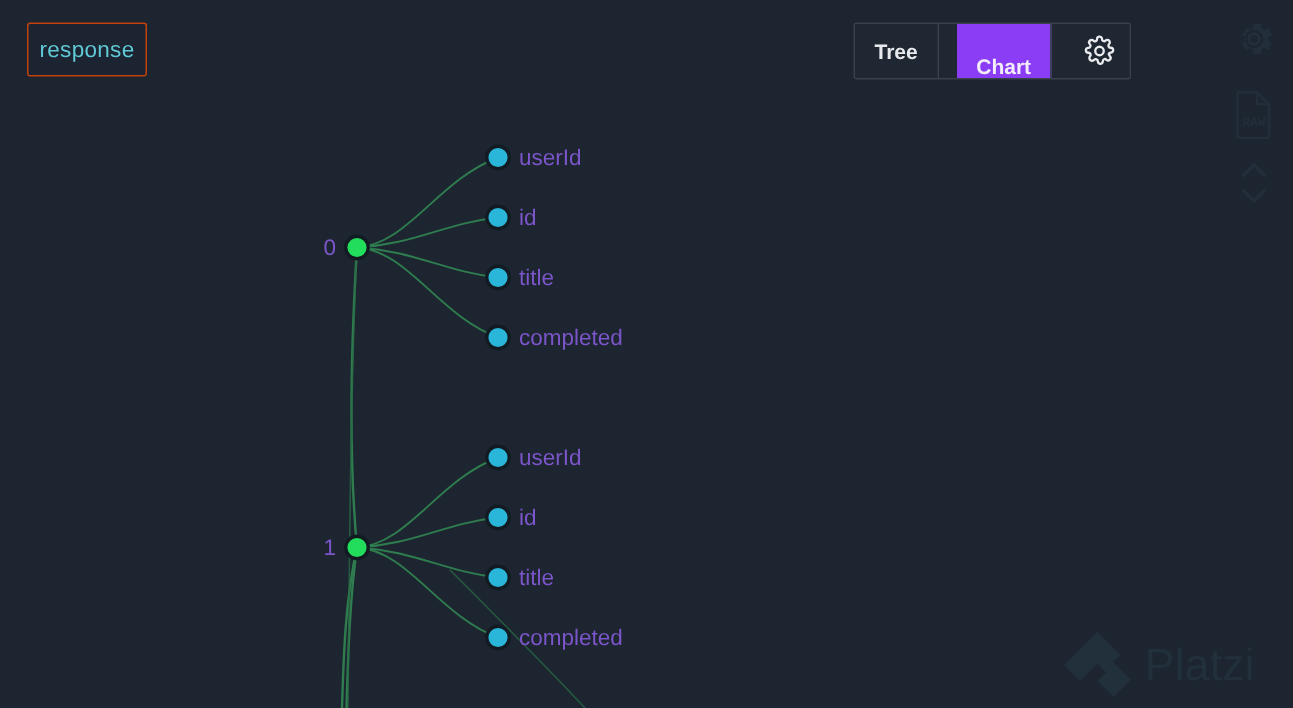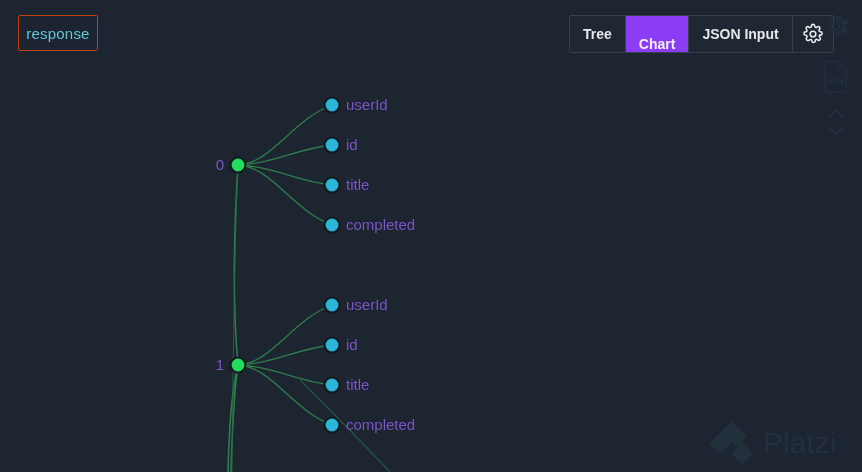--- a/index.html
+++ b/index.html
@@ -40,20 +40,21 @@
     position: absolute;
     left: 569px;
     top: 15px;
     height: 36px;
     display: flex;
     align-items: stretch;
     background: #1f2732;
     border: 1px solid #39414c;
     border-radius: 2px;
     overflow: hidden;
+    gap: 12px;
   }
   .toolbar .seg {
     display: flex;
     align-items: center;
     justify-content: center;
     padding: 0 13px;
     color: #e6e8ec;
     font-size: 14px;
     font-weight: bold;
     border-right: 1px solid #39414c;
@@ -222,23 +223,20 @@
   <span>response</span>
 </div>
 
 <div class="toolbar">
   <div class="seg">
     <span>Tree</span>
   </div>
   <div class="seg active">
     <span>Chart</span>
   </div>
-  <div class="seg">
-    <span>JSON Input</span>
-  </div>
   <div class="seg icon-seg">
     <span>
       <svg class="gear-svg" width="22" height="22" viewBox="0 0 24 24" fill="none" stroke="#e9ebee" stroke-width="1.7" stroke-linecap="round" stroke-linejoin="round">
         <circle cx="12" cy="12" r="3.1"></circle>
         <path d="M19.2 14.1a1.5 1.5 0 0 0 .3 1.65l.05.05a1.8 1.8 0 1 1-2.55 2.55l-.05-.05a1.5 1.5 0 0 0-1.65-.3 1.5 1.5 0 0 0-.9 1.37v.14a1.8 1.8 0 1 1-3.6 0v-.07a1.5 1.5 0 0 0-.98-1.37 1.5 1.5 0 0 0-1.65.3l-.05.05A1.8 1.8 0 1 1 5.1 15.9l.05-.05a1.5 1.5 0 0 0 .3-1.65 1.5 1.5 0 0 0-1.37-.9H3.9a1.8 1.8 0 1 1 0-3.6h.07a1.5 1.5 0 0 0 1.37-.98 1.5 1.5 0 0 0-.3-1.65L5 7.02A1.8 1.8 0 1 1 7.55 4.47l.05.05a1.5 1.5 0 0 0 1.65.3h.07a1.5 1.5 0 0 0 .9-1.37V3.3a1.8 1.8 0 1 1 3.6 0v.07a1.5 1.5 0 0 0 .9 1.37 1.5 1.5 0 0 0 1.65-.3l.05-.05a1.8 1.8 0 1 1 2.55 2.55l-.05.05a1.5 1.5 0 0 0-.3 1.65v.07a1.5 1.5 0 0 0 1.37.9h.14a1.8 1.8 0 1 1 0 3.6h-.07a1.5 1.5 0 0 0-1.37.9z"></path>
       </svg>
     </span>
   </div>
 </div>
 

